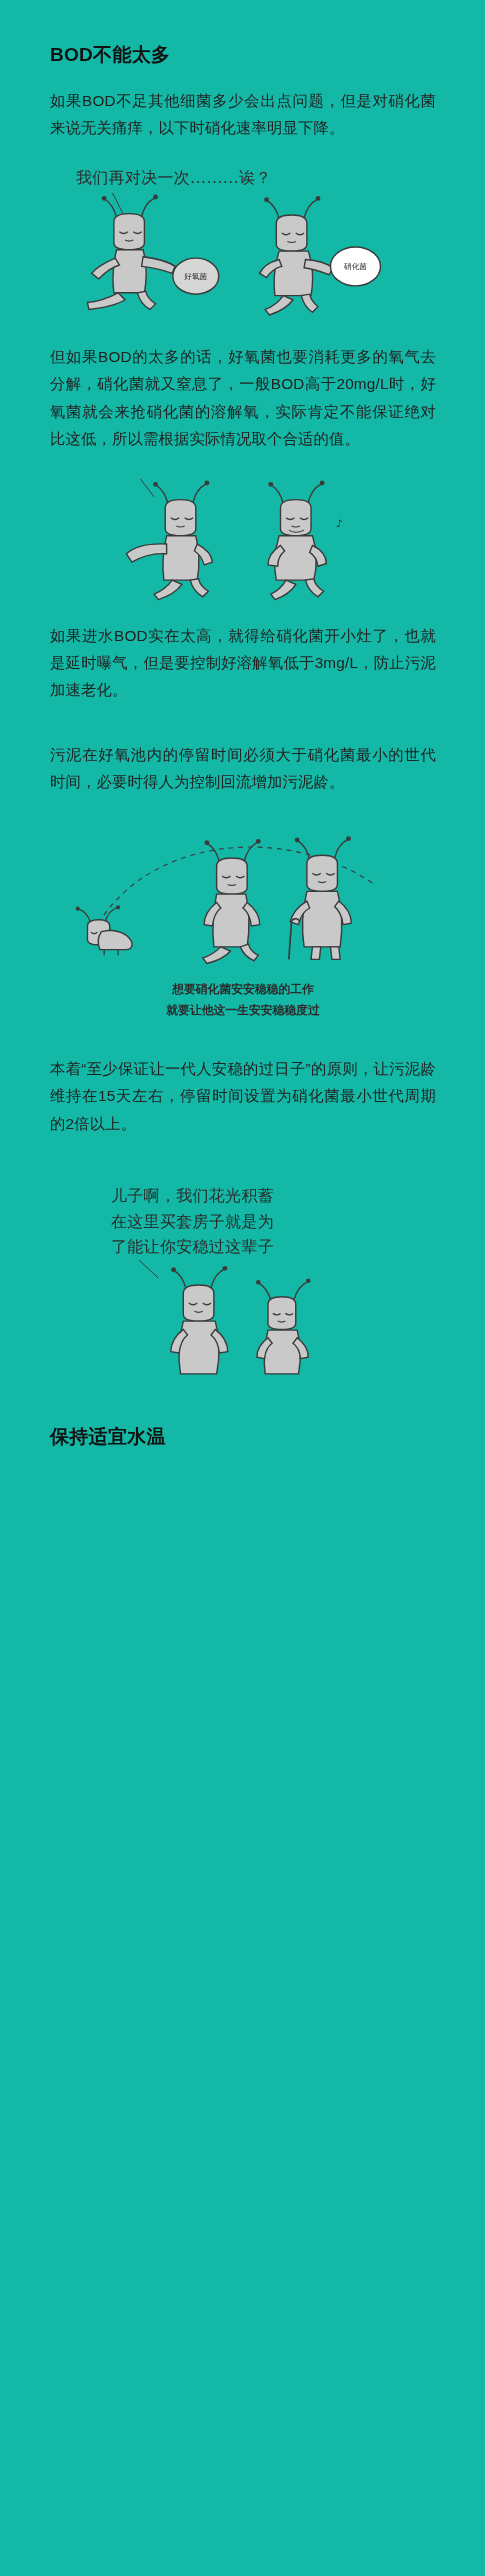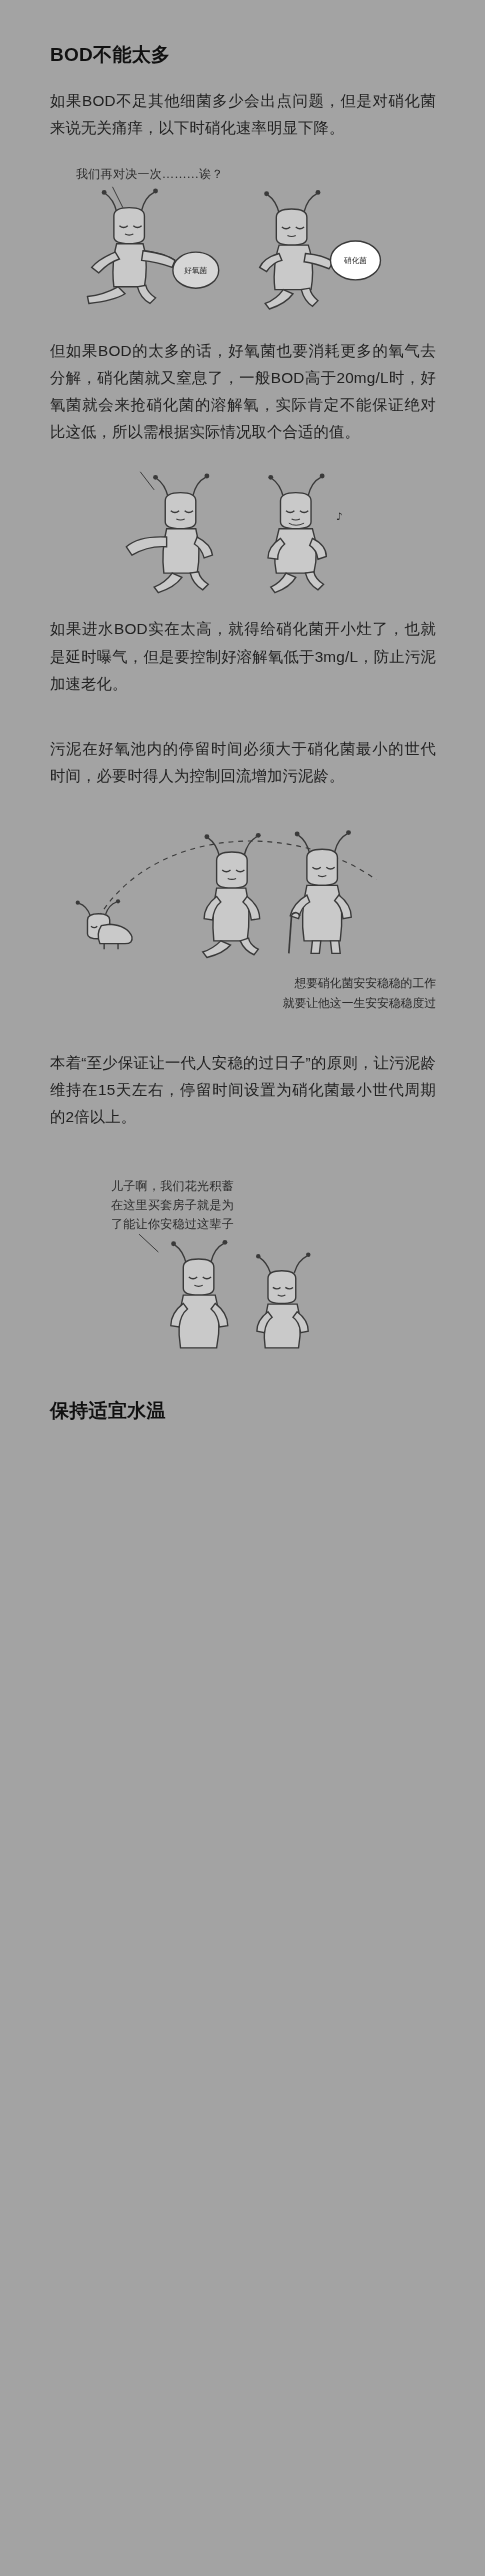--- a/index.html
+++ b/index.html
@@ -11,21 +11,21 @@
     width: 486px;
     font-family: "Liberation Sans", sans-serif;
     color: #1a1a1a;
     -webkit-font-smoothing: antialiased;
   }
   .page {
     width: 486px;
     min-height: 2576px;
     box-sizing: border-box;
     padding: 42px 50px 28px 50px;
-    background: #a3a3a3;
+    background: #14b8a6;
     position: relative;
   }
   h2.section-title {
     font-size: 19px;
     font-weight: bold;
     letter-spacing: 0.3px;
     margin: 0 0 18px 0;
     line-height: 1.4;
     color: #111;
   }
@@ -41,32 +41,33 @@
   .spacer-20 { height: 14px; }
 
   
   .illus {
     position: relative;
     width: 100%;
     margin: 4.2px 0 21px 0;
   }
   .handwrite {
     font-family: Liberation Serif, serif;
-    font-size: 12px;
+    font-size: 16px;
     color: #2b2b2b;
     line-height: 1.6;
     letter-spacing: 0.3px;
   }
   .caption-center {
-    text-align: right;
+    text-align: center;
     font-family: "DejaVu Sans", sans-serif;
     font-size: 11.8px;
     line-height: 1.75;
     color: #2b2b2b;
     margin-top: 7px;
+    font-weight: bold;
   }
   svg { display: block; }
 
   
   .sv-txt {
     font-family: "DejaVu Sans", sans-serif;
     font-size: 15px;
     fill: #2b2b2b;
   }
   .sv-txt-sm {

